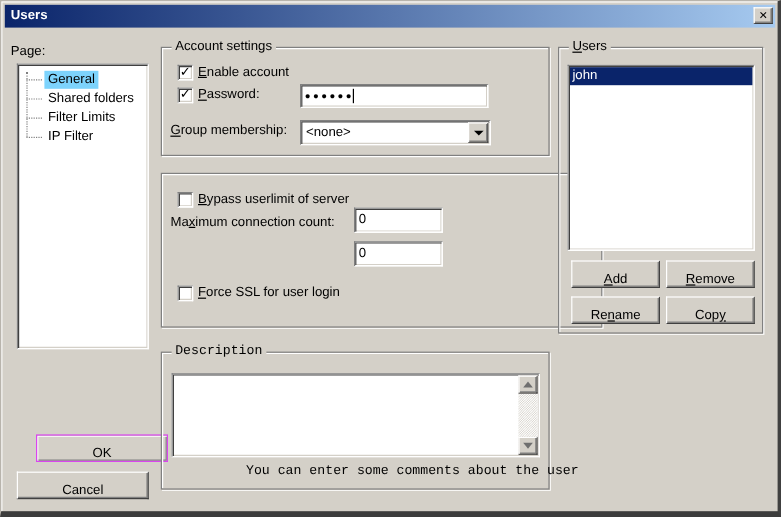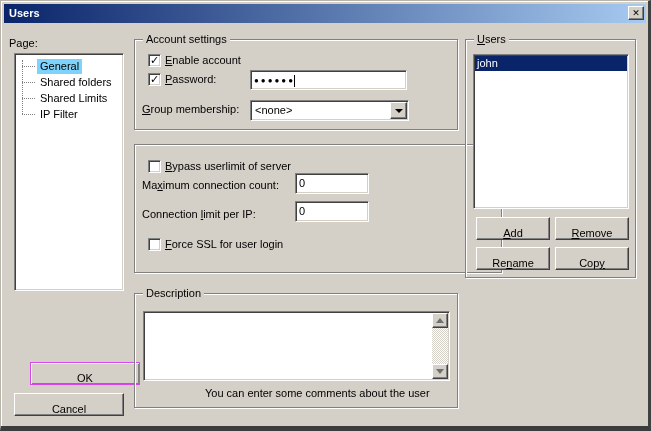--- a/index.html
+++ b/index.html
@@ -119,21 +119,21 @@
   <div class="label" style="left:8px; top:36px;">Page:</div>
 
   <div class="tree sunken" style="left:13px; top:52px; width:110px; height:238px;">
     <div class="tree-vline"></div>
     <div class="tree-hline" style="top:12px;"></div>
     <div class="tree-hline" style="top:28px;"></div>
     <div class="tree-hline" style="top:44px;"></div>
     <div class="tree-hline" style="top:60px;"></div>
     <div class="tree-item selected" style="top:5px;">General</div>
     <div class="tree-item" style="top:21px;">Shared folders</div>
-    <div class="tree-item" style="top:37px;">Shared Limits</div>
+    <div class="tree-item" style="top:37px;">Filter Limits</div>
     <div class="tree-item" style="top:53px;">IP Filter</div>
   </div>
 
   <button class="btn btn-default" style="left:13px; top:361px; width:110px; height:23px;">
     <span>OK</span>
   </button>
   <button class="btn" style="left:13px; top:392px; width:110px; height:23px;">
     <span>Cancel</span>
   </button>
 
@@ -160,30 +160,29 @@
 
   <div class="groupbox" style="left:133px; top:143px; width:368px; height:129px;">
     <div class="checkbox" style="left:13px; top:15px;"></div>
     <div class="label" style="left:30px; top:15px;"><u>B</u>ypass userlimit of server</div>
 
     <div class="label" style="left:7px; top:34px;">Ma<u>x</u>imum connection count:</div>
     <div class="textfield sunken" style="left:160px; top:28px; width:74px; height:21px;">
       <span>0</span>
     </div>
 
-    <div class="label" style="left:7px; top:63px;">Connection <u>l</u>imit per IP:</div>
     <div class="textfield sunken" style="left:160px; top:56px; width:74px; height:21px;">
       <span>0</span>
     </div>
 
     <div class="checkbox" style="left:13px; top:93px;"></div>
     <div class="label" style="left:30px; top:93px;"><u>F</u>orce SSL for user login</div>
   </div>
 
-  <div class="groupbox" style="left:133px; top:292px; width:324px; height:115px;">
+  <div class="groupbox" style="left:133px; top:292px; width:324px; height:115px;font-family:Liberation Mono, monospace;">
     <div class="group-label">Description</div>
     <div class="textarea sunken" style="left:8px; top:17px; width:307px; height:70px;">
       <span></span>
       <div class="vscroll">
         <div class="sb-btn sb-up">
             <div class="tri-up-g"></div>
           </div>
         <div class="sb-btn sb-down">
             <div class="tri-down-g"></div>
           </div>

